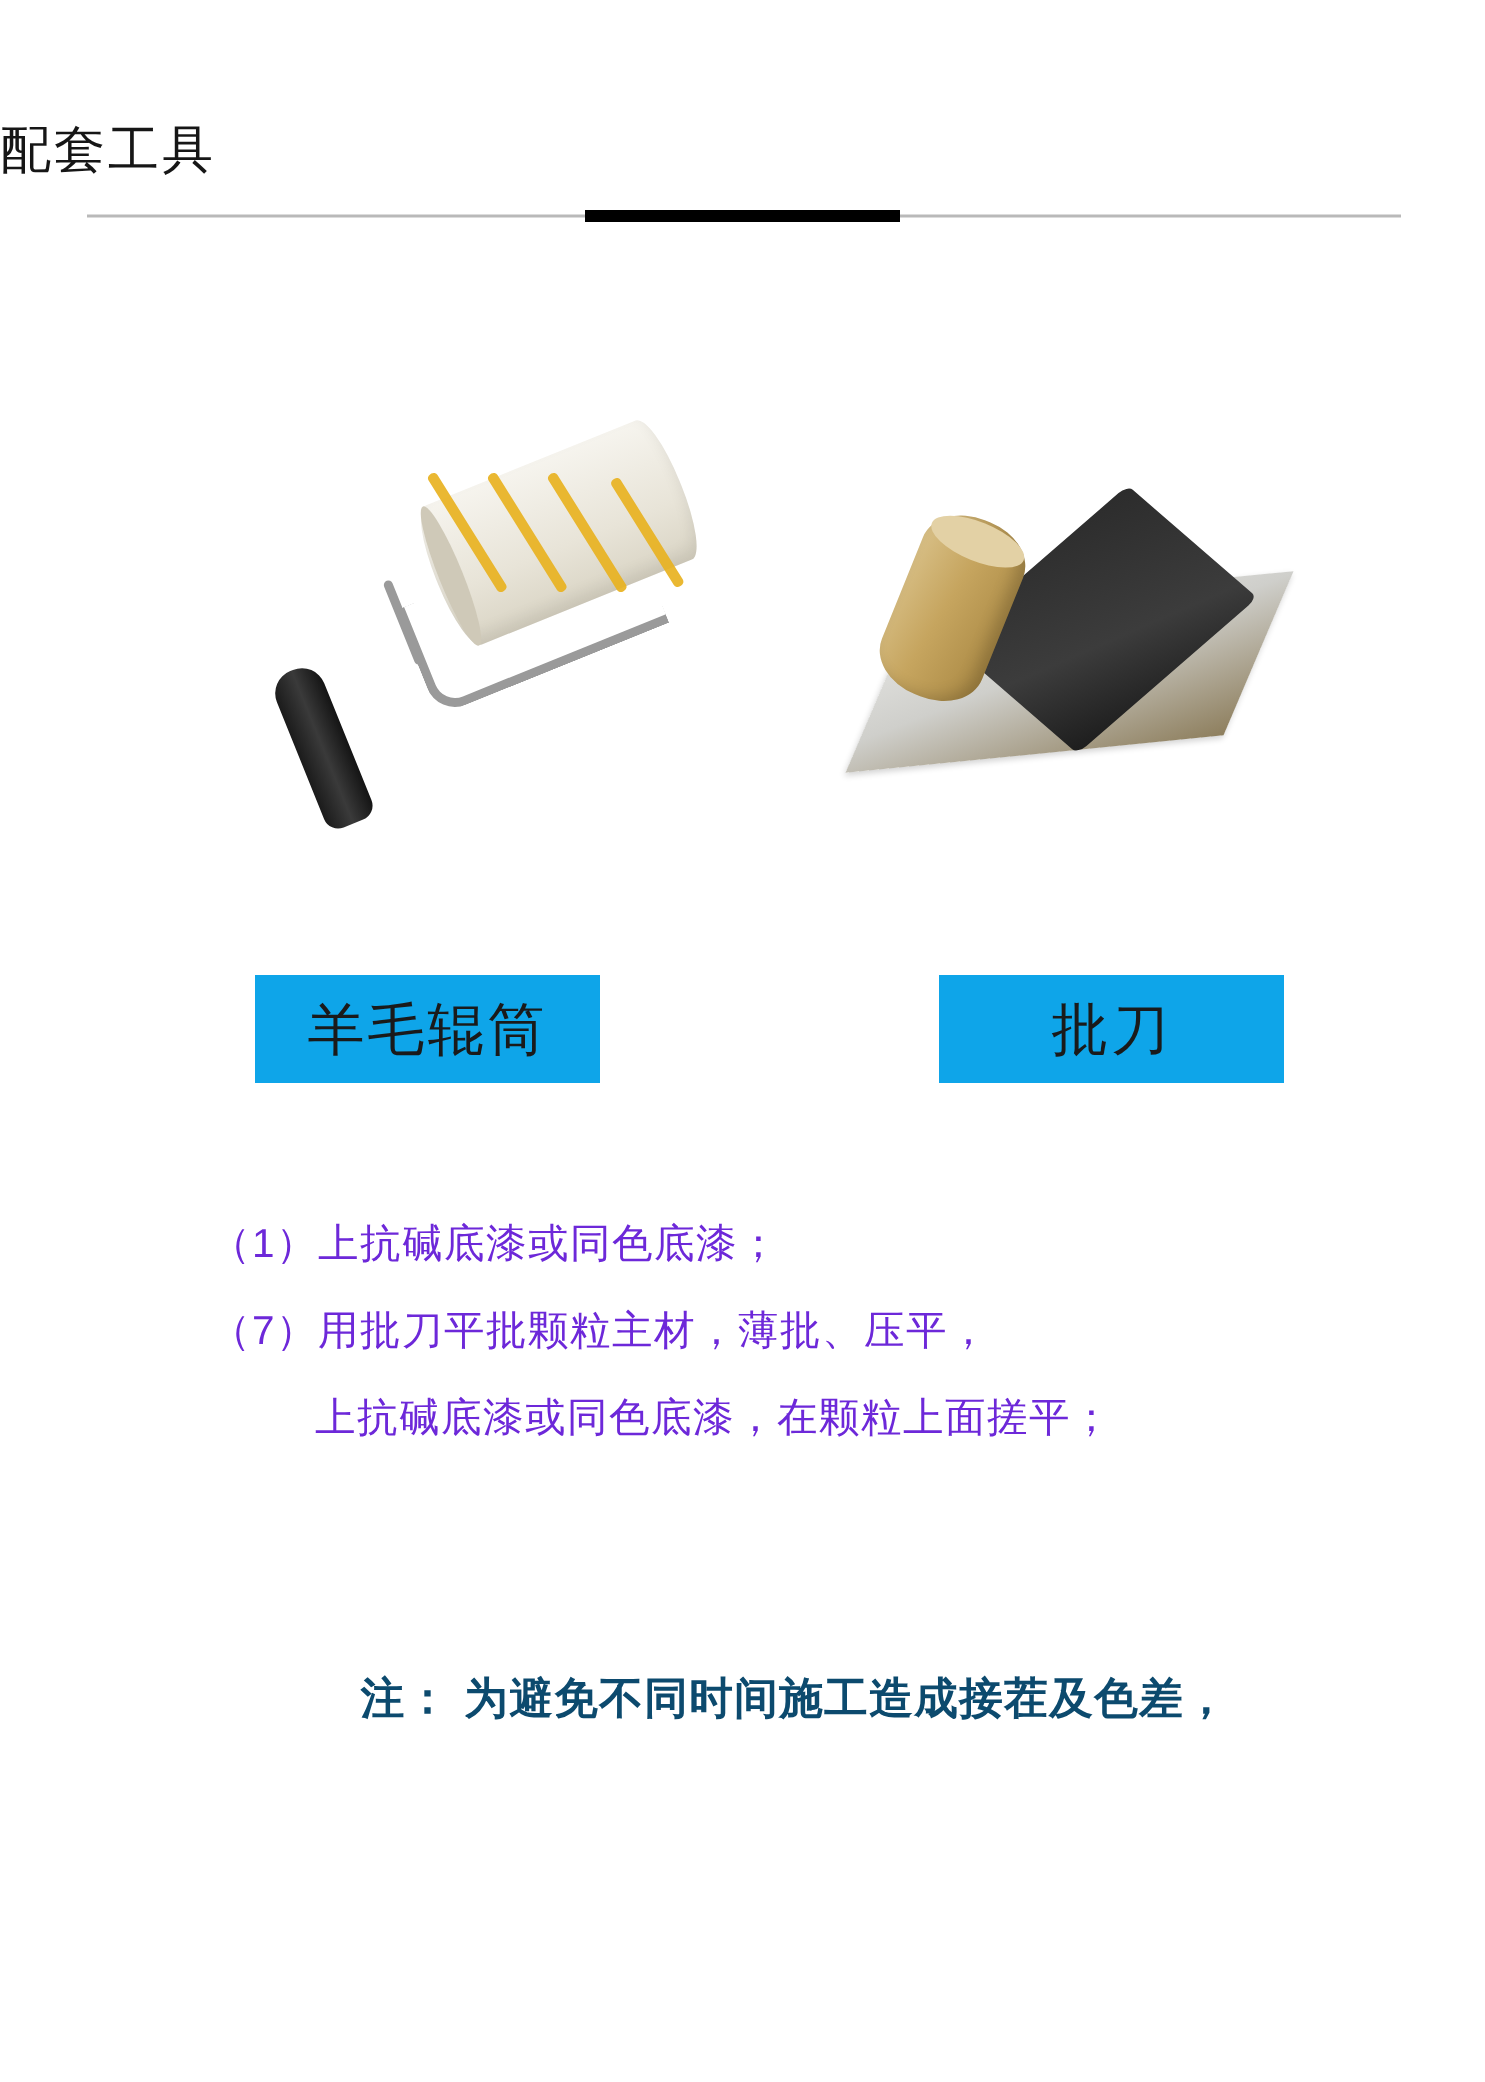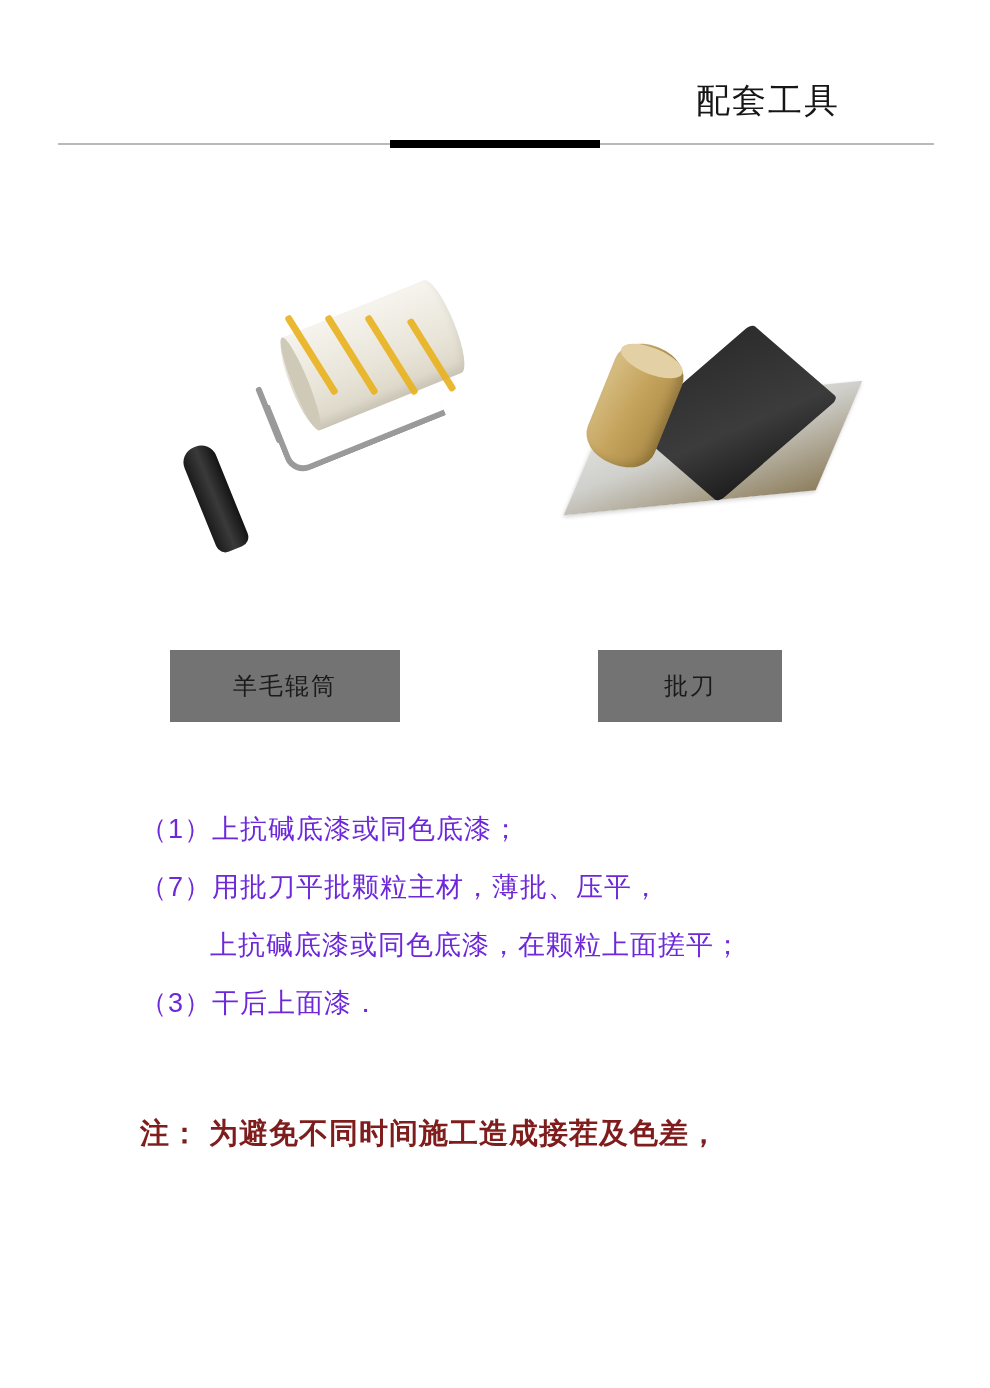--- a/index.html
+++ b/index.html
@@ -22,21 +22,21 @@
     left: 0;
     top: 0;
     width: 990px;
     height: 160px;
   }
   .header-title {
     position: absolute;
     left: 0;
     top: 78px;
     width: 840px;
-    text-align: right;
+    text-align: left;
     font-size: 34px;
     line-height: 44px;
     letter-spacing: 2px;
     color: #161616;
   }
   .rule-thin {
     position: absolute;
     left: 58px;
     top: 143px;
     width: 876px;
@@ -186,30 +186,30 @@
     position: absolute;
     left: 0;
     top: 650px;
     width: 990px;
     height: 76px;
   }
   .caption {
     position: absolute;
     top: 0;
     height: 72px;
-    background: #737373;
+    background: #0ea5e9;
     display: flex;
     align-items: center;
     justify-content: center;
-    font-size: 24px;
+    font-size: 38px;
     letter-spacing: 2px;
     color: #1a1a1a;
   }
   .caption-1 { left: 170px; width: 230px; }
-  .caption-2 { left: 598px; width: 184px; font-family: Liberation Serif, serif; }
+  .caption-2 { left: 626px; width: 230px; font-family: Liberation Serif, serif; }
 
   
   .steps {
     position: absolute;
     left: 140px;
     top: 800px;
     width: 760px;
   }
   .step {
     font-size: 27px;
@@ -270,18 +270,17 @@
 
 <div class="captions">
   <div class="caption caption-1">羊毛辊筒</div>
   <div class="caption caption-2">批刀</div>
 </div>
 
 <div class="steps">
   <div class="step">（1）上抗碱底漆或同色底漆；</div>
   <div class="step">（7）用批刀平批颗粒主材，薄批、压平，</div>
   <div class="step step-cont">上抗碱底漆或同色底漆，在颗粒上面搓平；</div>
-  <div class="step">（3）干后上面漆．</div>
-</div>
-
-<div class="note" style="color: #7f1d1d;">
+</div>
+
+<div class="note" style="color: #0c4a6e; text-align: center;">
   <div>注： 为避免不同时间施工造成接茬及色差，</div>
 </div>
 
 </body></html>

